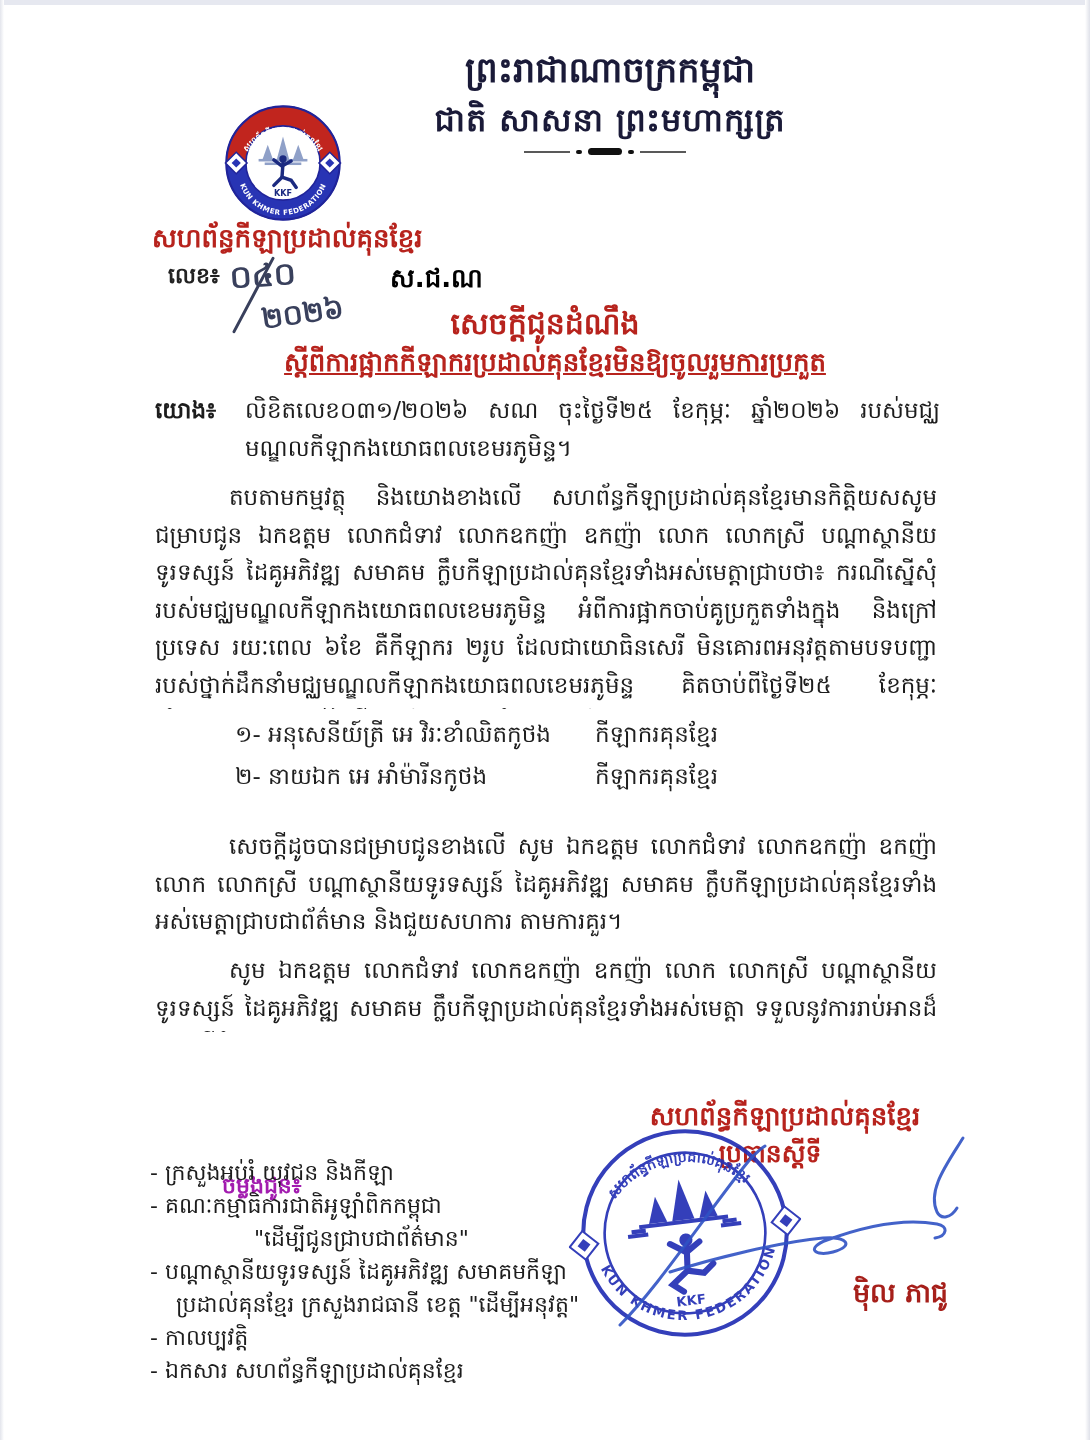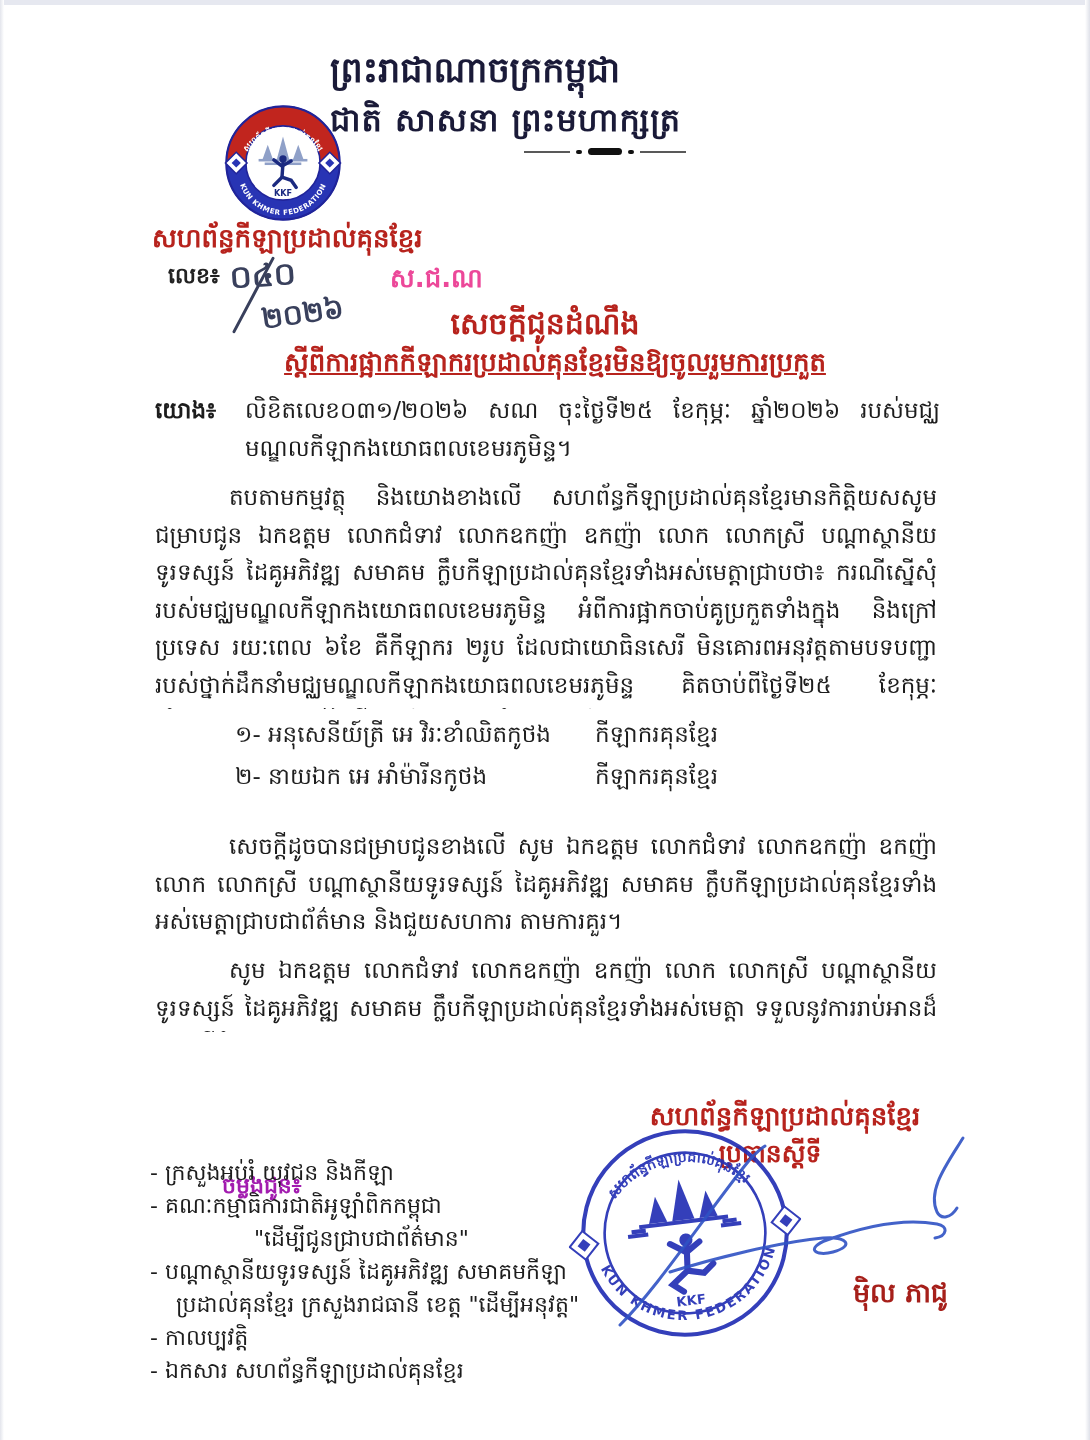--- a/index.html
+++ b/index.html
@@ -6,35 +6,35 @@
   .page{
     position:relative;width:1090px;height:1440px;background:#ffffff;
     font-family:"DejaVu Sans",sans-serif;color:#1f1f1f;overflow:hidden;
     margin:0 auto;
   }
   .edge-top{position:absolute;top:0;left:0;right:0;height:5px;background:#e6e8f0;}
   .edge-left{position:absolute;top:0;left:0;bottom:0;width:4px;background:linear-gradient(to right,#e3e5ec,#ffffff);}
   .edge-right{position:absolute;top:0;right:0;bottom:0;width:5px;background:linear-gradient(to left,#dfe1e9,#ffffff);}
   .abs{position:absolute;}
   
-  .kingdom{left:330px;width:560px;text-align:left;color:#1a1a38;font-weight:bold;}
+  .kingdom{left:330px;width:560px;text-align:center;color:#1a1a38;font-weight:bold;}
   .kingdom-1{top:48px;font-size:35px;}
   .kingdom-2{top:100px;font-size:32px;letter-spacing:1px;}
   .divider{top:148px;left:505px;width:200px;display:flex;align-items:center;justify-content:center;gap:6px;}
   .divider .line{height:2px;width:46px;background:#222;opacity:.75;}
   .divider .blob{width:34px;height:7px;background:#111;border-radius:4px;}
   .divider .dot{width:6px;height:4px;background:#111;border-radius:2px;}
   
   .org-name{left:152px;top:222px;font-size:26px;font-weight:bold;color:#b7231d;}
   .number-line{left:168px;top:262px;font-size:22px;font-weight:bold;color:#222;}
   .hand{color:#39405c;font-weight:bold;}
   .hand-top{left:230px;top:256px;font-size:31px;transform:rotate(-4deg);}
   .hand-slash{left:252px;top:252px;width:3px;height:86px;background:#39405c;transform:rotate(28deg);border-radius:2px;}
   .hand-bottom{left:262px;top:296px;font-size:28px;transform:rotate(-8deg);}
-  .number-suffix{left:390px;top:262px;font-size:26px;font-weight:bold;color:#ec4899;}
+  .number-suffix{left:390px;top:262px;font-size:26px;font-weight:bold;color:#000000;}
   
   .doc-title{left:235px;top:305px;width:620px;text-align:center;font-size:30px;font-weight:bold;color:#b7231d;}
   .doc-subtitle{left:155px;top:346px;width:800px;text-align:center;font-size:26px;font-weight:bold;color:#b7231d;text-decoration:underline;}
   
   .bodytext{font-size:23px;line-height:37.5px;color:#1c1c1c;text-align:justify;}
   .ref-row{left:155px;top:392px;width:785px;display:flex;}
   .ref-label{font-weight:bold;width:90px;flex:none;}
   .ref-text{flex:1;height:78px;overflow:hidden;}
   .para{left:155px;width:782px;overflow:hidden;}
   .para-indent{text-indent:74px;}

